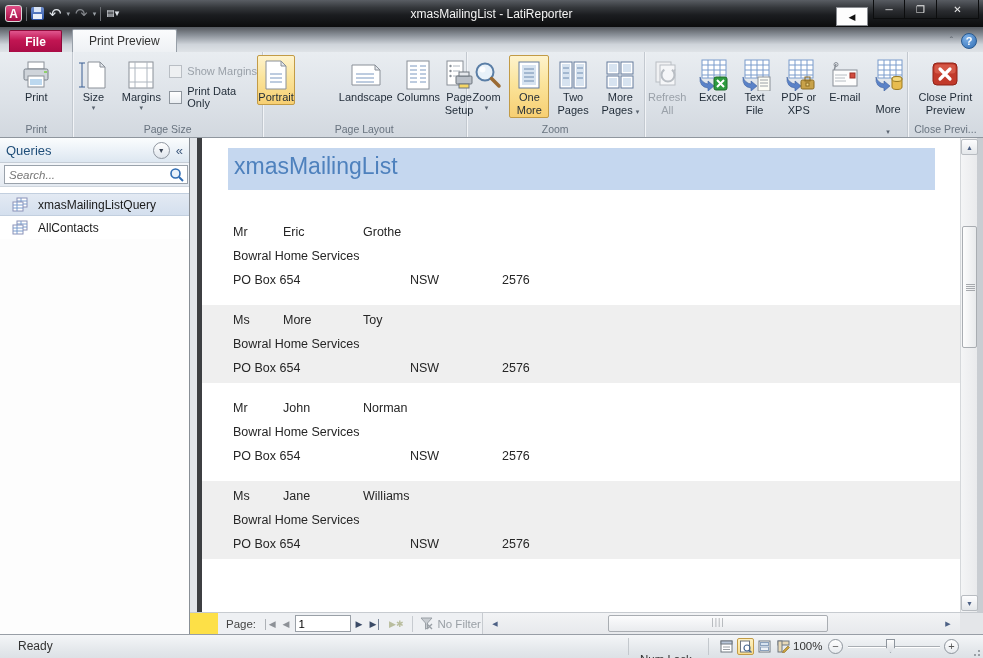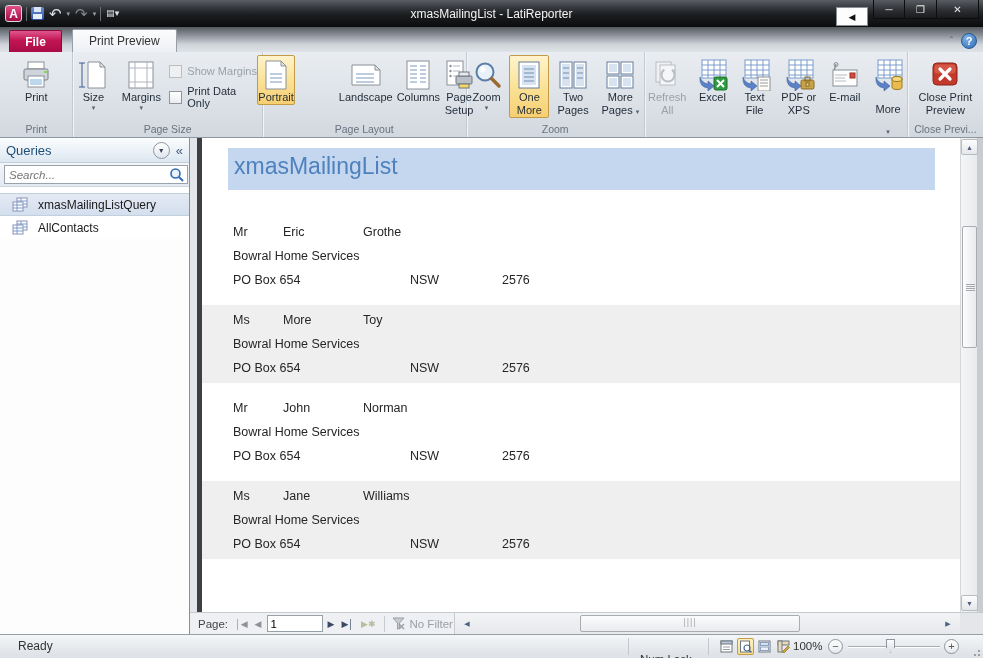--- a/index.html
+++ b/index.html
@@ -100,21 +100,21 @@
   .sbtn { position:absolute; left:0; width:17px; height:16px; background:linear-gradient(#fdfdfe,#e4e7ea);
     border:1px solid #b8bcc1; border-radius:2px; display:flex; align-items:center; justify-content:center;
     font-size:7px; color:#4d6185; }
   .vthumb { position:absolute; left:1px; top:88px; width:15px; height:122px; background:linear-gradient(90deg,#fdfdfd,#e8eaec);
     border:1px solid #a9adb2; border-radius:2px; }
   .vthumb::after { content:""; position:absolute; left:3px; top:57px; width:9px; height:1px;
     box-shadow:0 0 0 #999,0 2px 0 #a6a9ad,0 4px 0 #a6a9ad,0 6px 0 #a6a9ad; background:#a6a9ad; }
   .win-right-strip { position:absolute; right:0; top:0; width:6px; height:474px; background:#c9cdd2; }
 
   
-  #bottombar { position:absolute; left:190px; top:612px; width:793px; height:22px; background:#fde047; border-top:1px solid #c7cbd0; display:flex; }
+  #bottombar { position:absolute; left:190px; top:612px; width:793px; height:22px; background:#fde047; border-top:1px solid #c7cbd0; display:flex;padding-left:28px; }
   .navigator { width:265px; display:flex; align-items:center; padding-left:8px; gap:3px; border-right:1px solid #c7cbd0; background:#eef0f3; }
   .nav-lbl { font-size:11.5px; color:#444; margin-right:2px; }
   .nav-btn { font-size:9px; color:#8d9197; padding:0 2px; }
   .nav-btn.on { color:#3a4a66; }
   .nav-btn.newrec { color:#b9bd9e; }
   .page-box { width:56px; height:17px; border:1px solid #9aa0a7; background:#fff; font-size:11.5px; padding:0 3px;
     font-family:"Liberation Sans",sans-serif; }
   .nav-sep { width:1px; height:16px; background:#c7cbd0; margin:0 4px; }
   .nofilter { display:flex; align-items:center; gap:4px; color:#9aa0a6; font-size:11.5px; }
   .hscroll { position:relative; flex:1; background:linear-gradient(#f2f3f5,#e7e9ec); }

